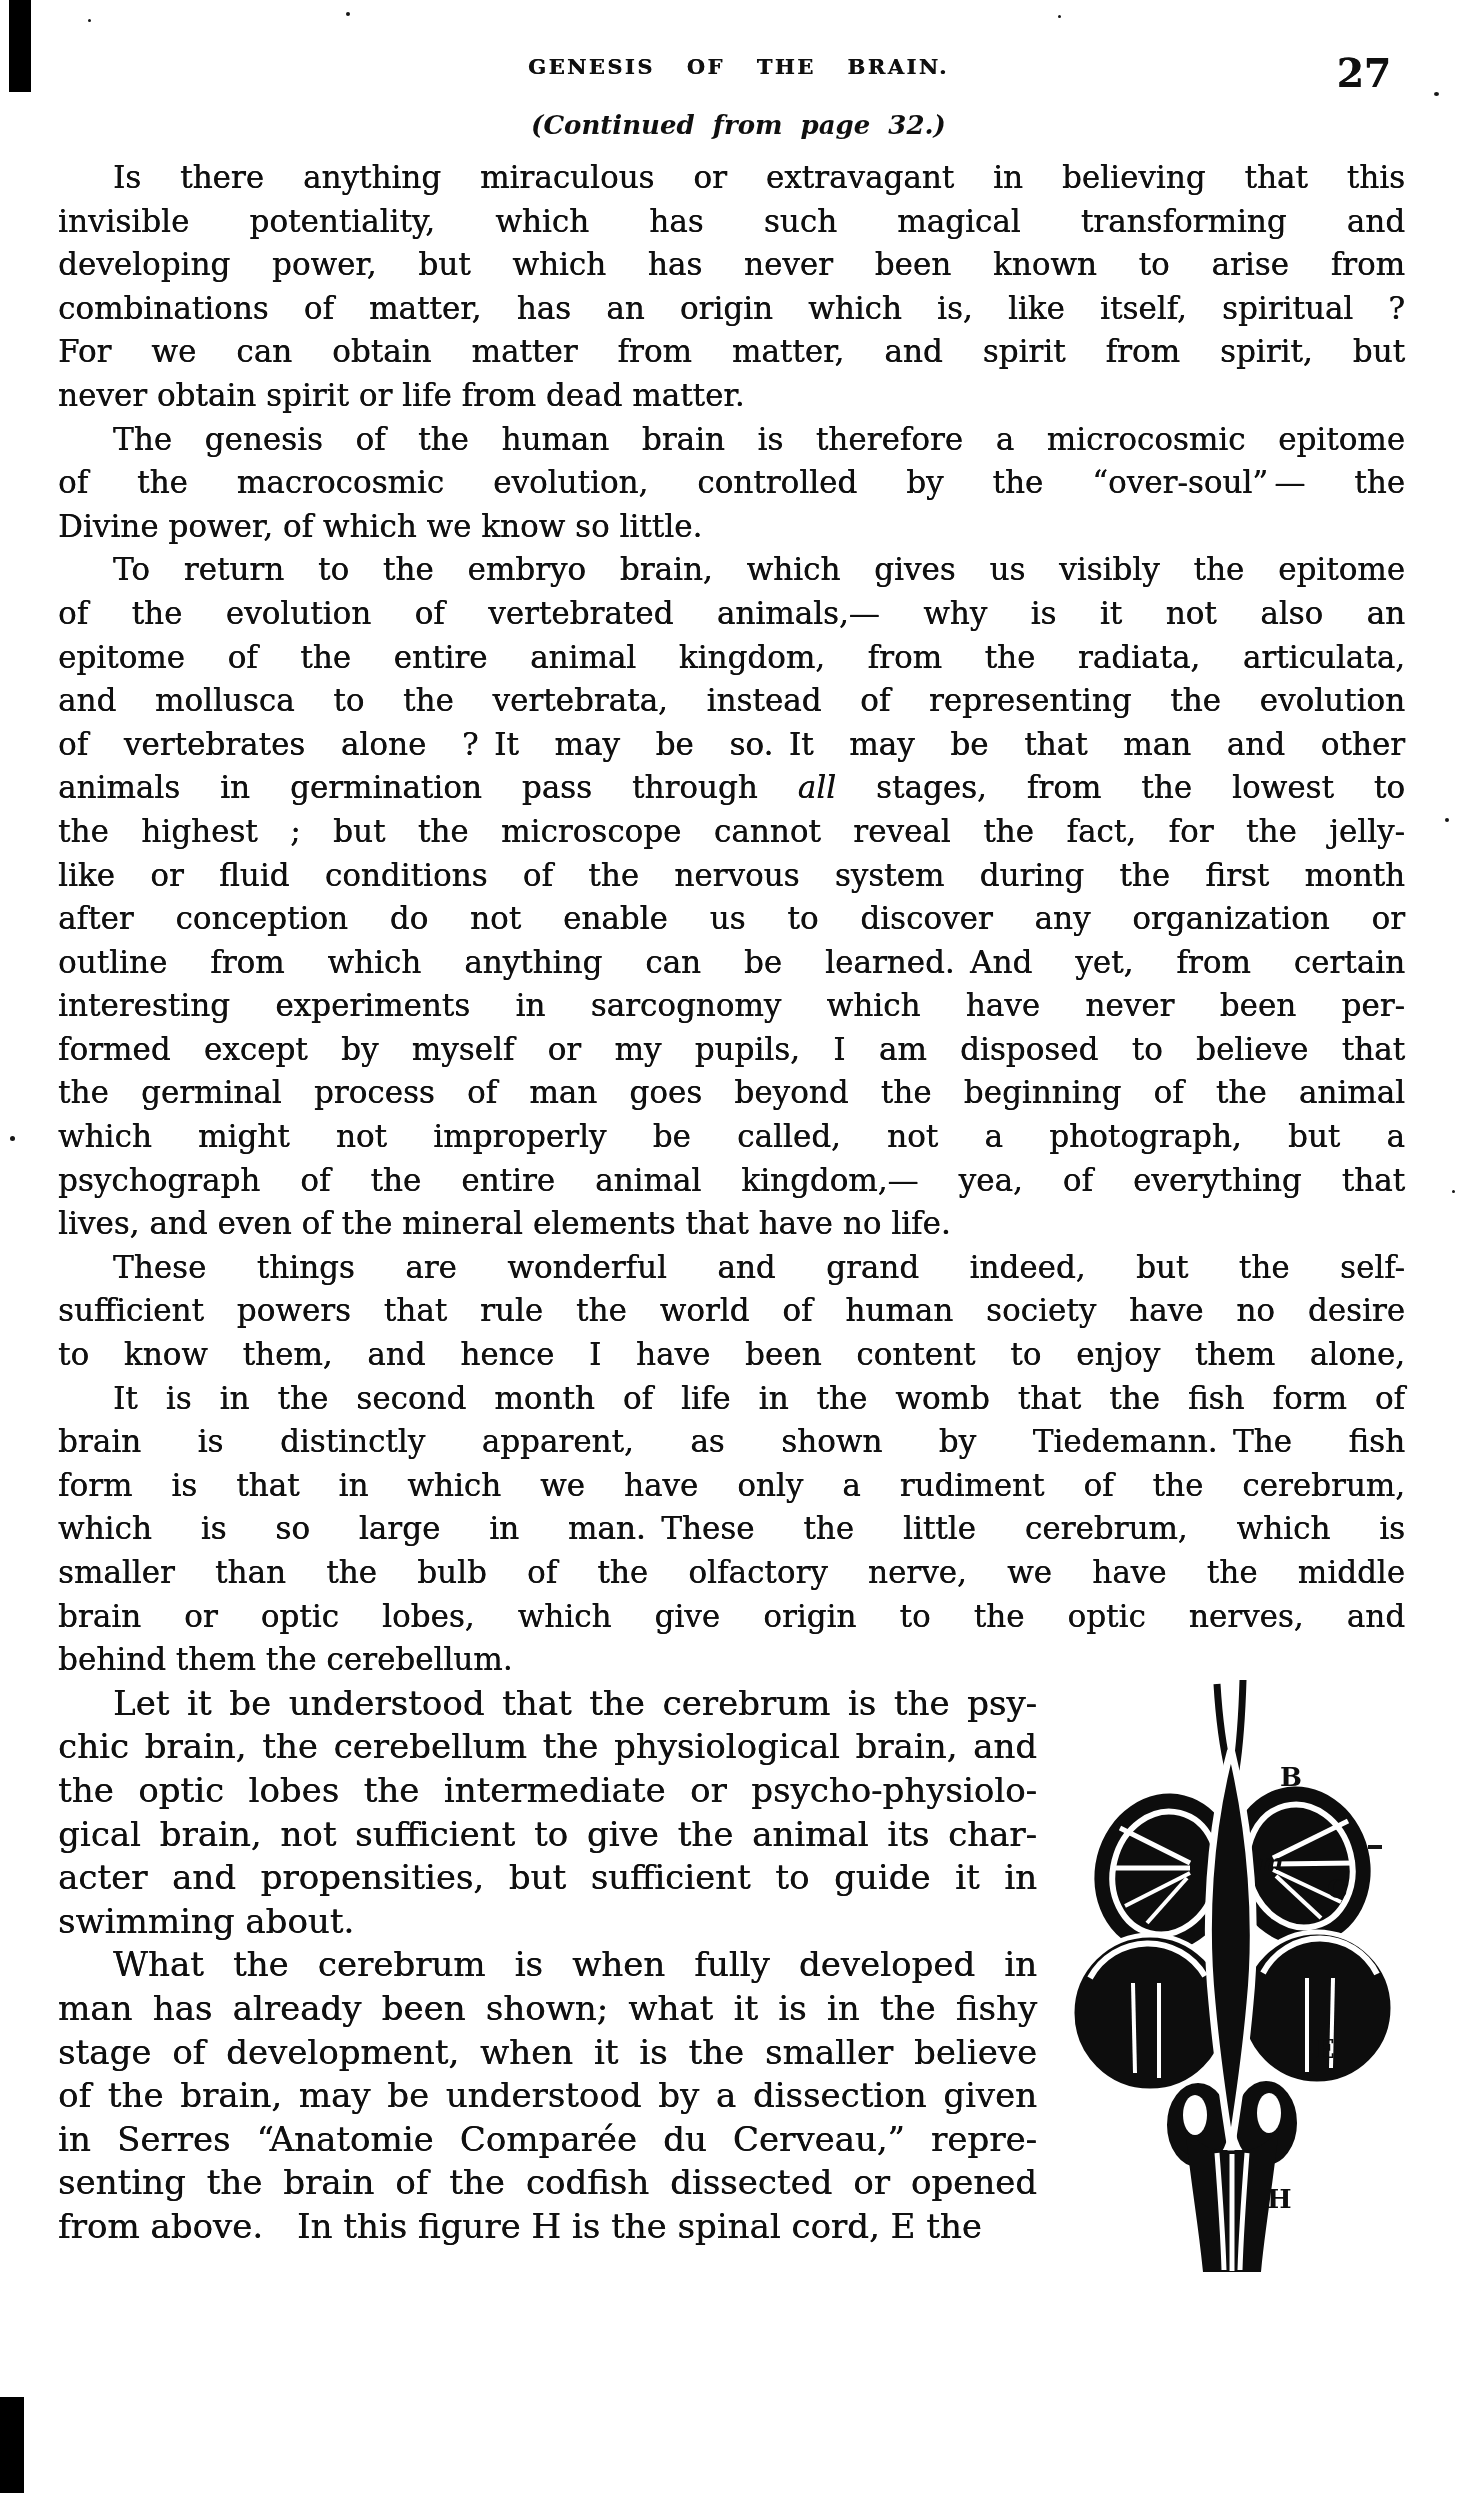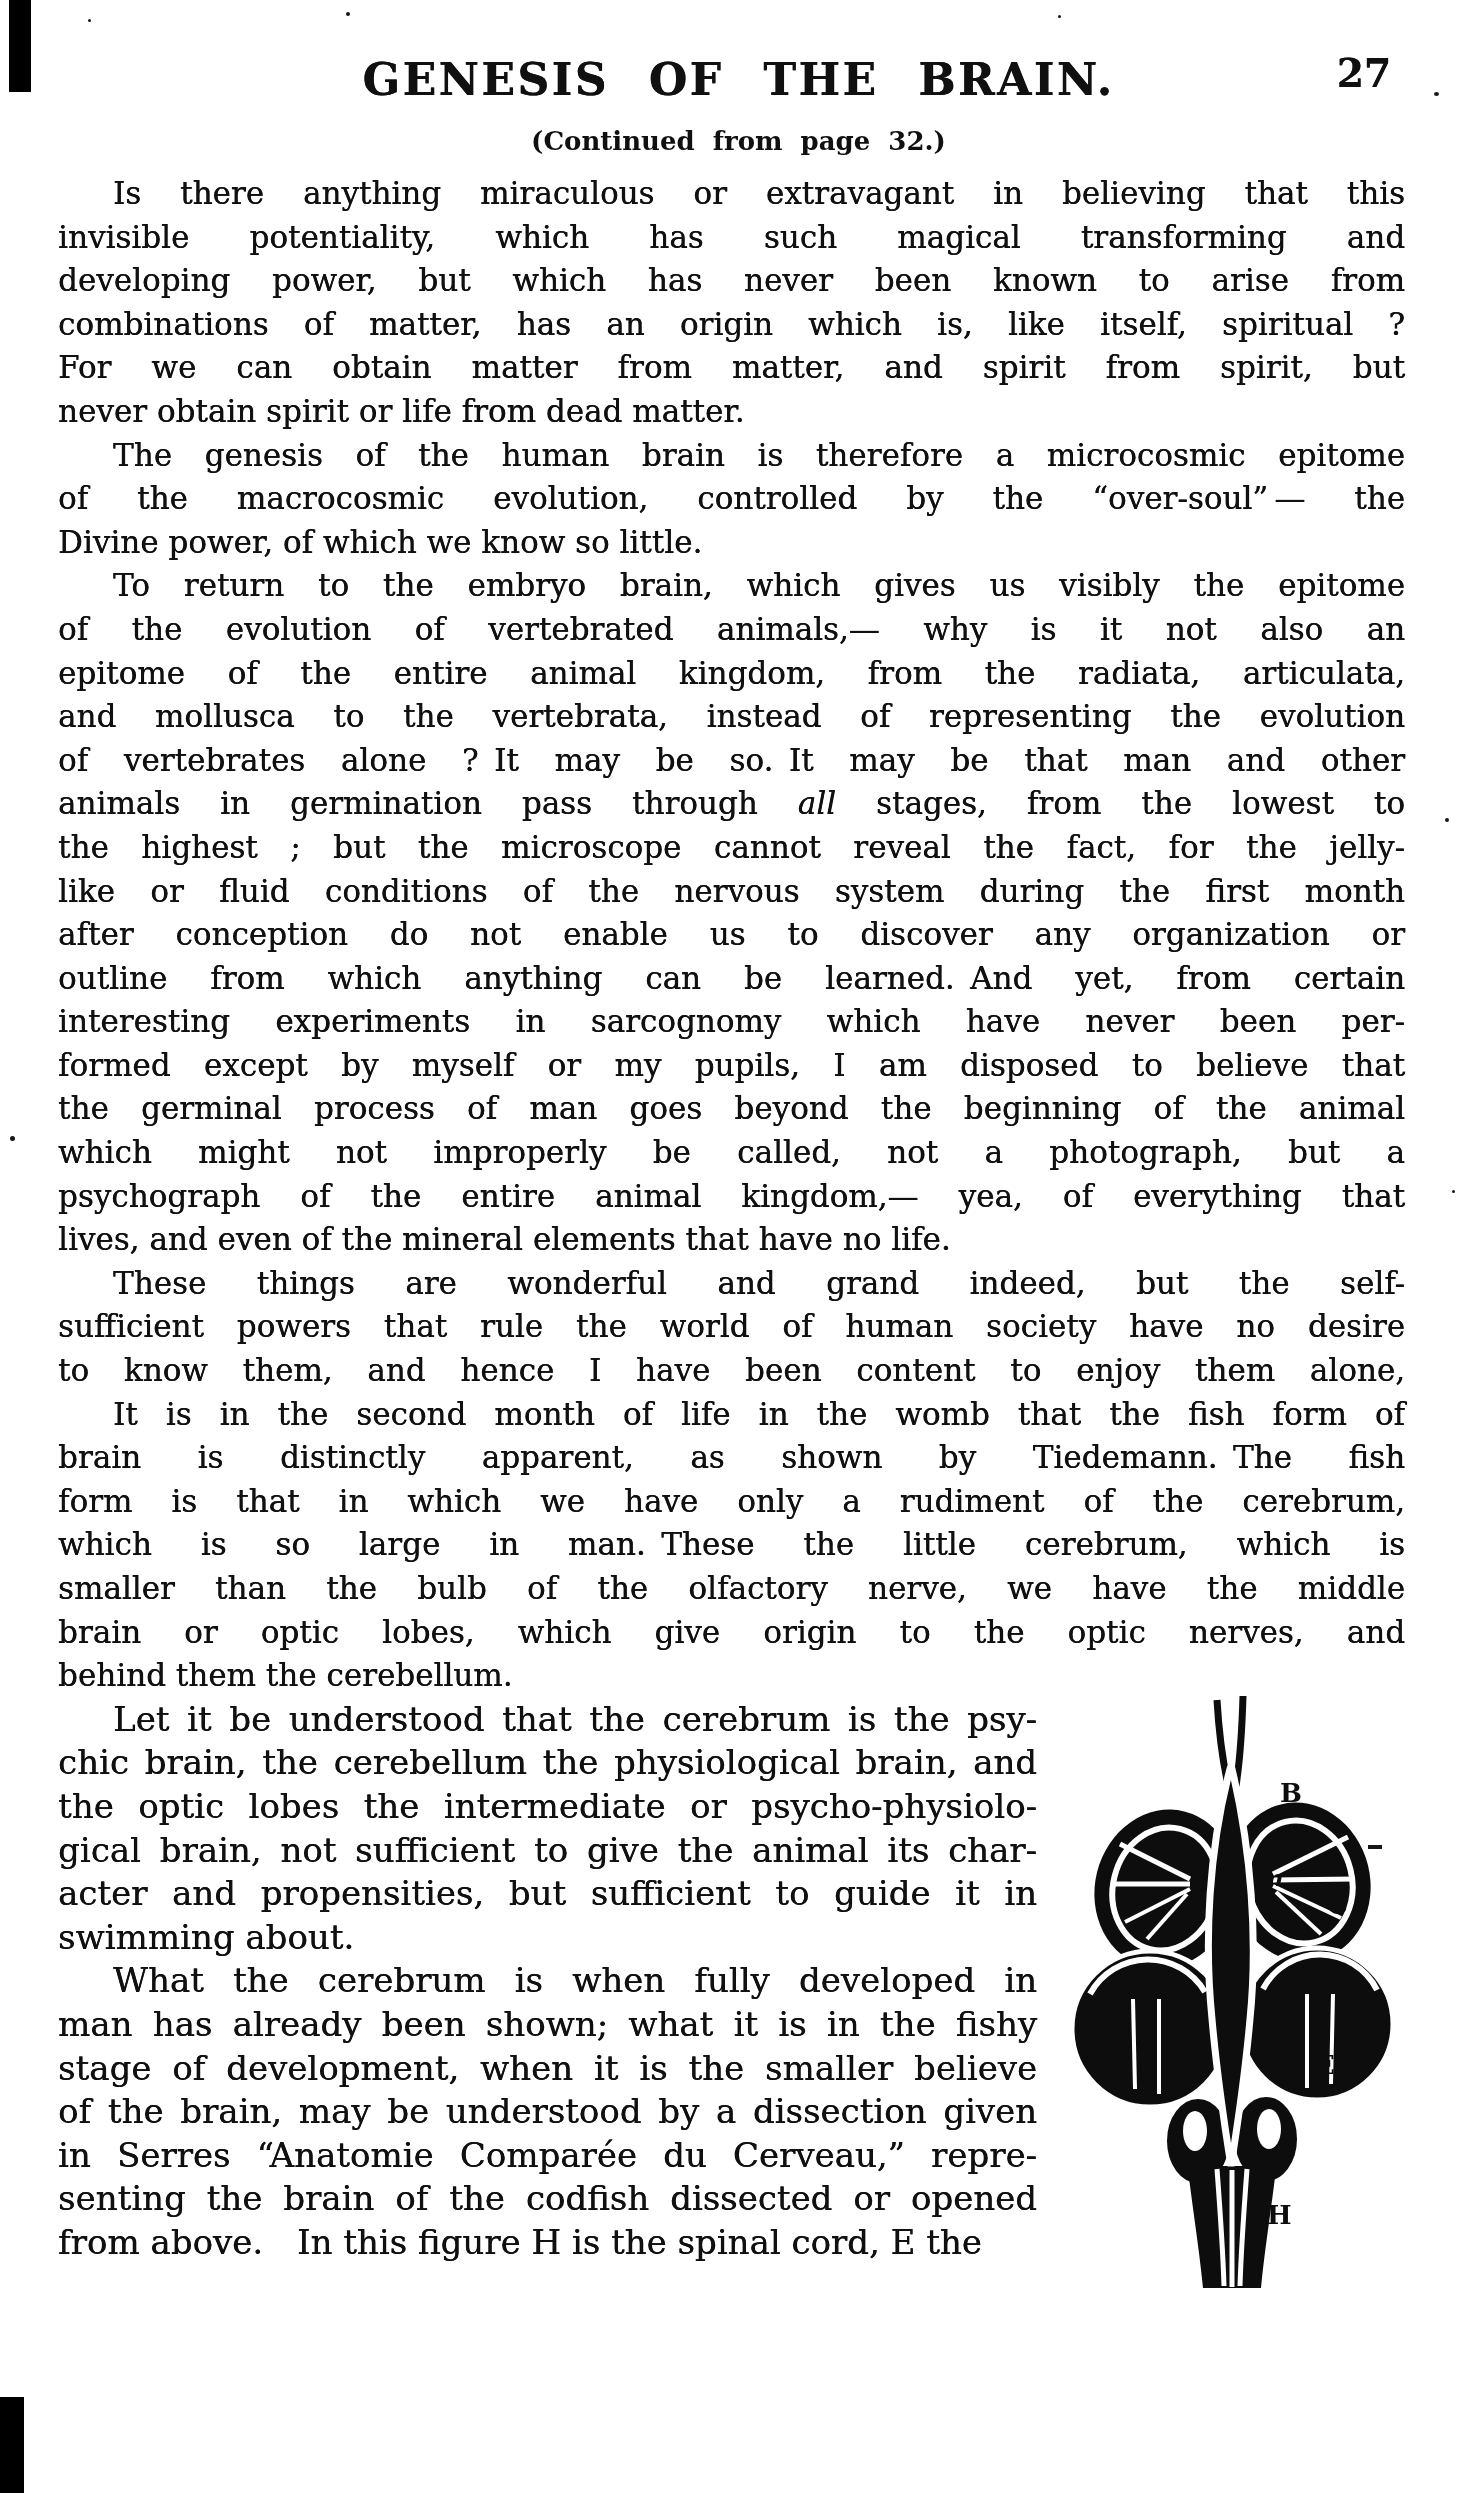--- a/index.html
+++ b/index.html
@@ -9,32 +9,32 @@
     background:#ffffff;
     color:#101010;
     font-family:"DejaVu Serif","Liberation Serif",serif;
     overflow:hidden;
   }
   
   header { padding-top:54px; }
   .running-head { position:relative; height:50px; }
   .title {
     display:block; text-align:center;
-    font-weight:bold; font-size:44px;
+    font-weight:bold; font-size:21px;
     letter-spacing:2.5px; word-spacing:22px;
     text-shadow:0.4px 0.3px 0 currentColor;
   }
   .page-number {
     position:absolute; right:86px; top:-4px;
     font-size:39px; font-weight:bold;
     text-shadow:0.4px 0.3px 0 currentColor;
   }
   .continued {
-    text-align:center; font-weight:bold;
-    font-size:26px; margin-top:22px; word-spacing:9px;
+    text-align:center; font-style:italic; font-weight:bold;
+    font-size:26px; margin-top:6px; word-spacing:9px;
   }
   
   main { margin:16px 72px 0 58px; }
   .para {
     font-size:31px; line-height:43.6px;
     text-shadow:0.35px 0.25px 0 currentColor;
   }
   .line { text-align:justify; text-align-last:justify; }
   .line.first { text-indent:55px; }
   .line.last { text-align-last:left; }

